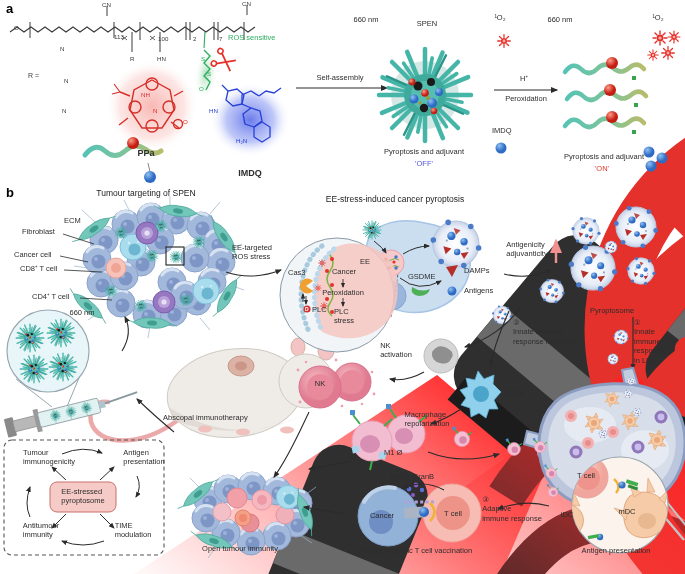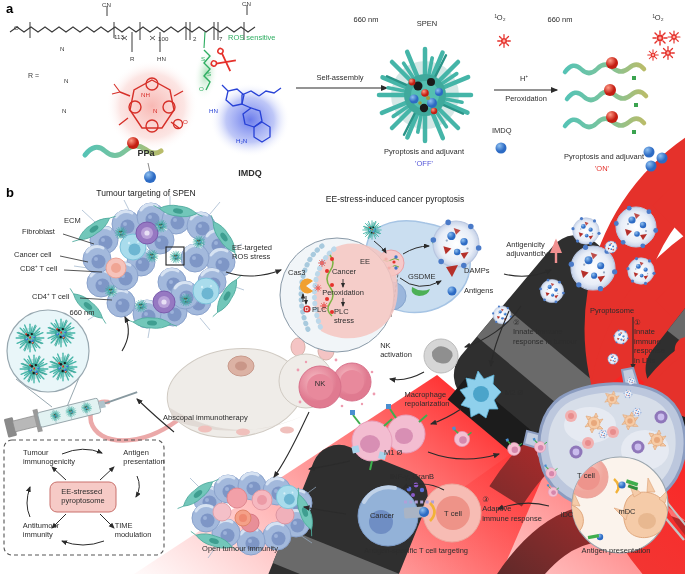--- a/index.html
+++ b/index.html
@@ -778,28 +778,28 @@
 <div class="lbl c" style="left:545px;top:318px">②
 Innate immune
 response in tumour</div>
 <div class="lbl c" style="left:651px;top:318px">①
 Innate immune
 response in LNs</div>
 
 <div class="lbl c" style="left:396px;top:341px">NK
 activation</div>
 <div class="lbl c" style="left:320px;top:379px">NK</div>
-<div class="lbl c" style="left:427px;top:390px">Macrophage
+<div class="lbl c" style="left:427px;top:410px">Macrophage
 repolarization</div>
 <div class="lbl" style="left:505px;top:388px">M2 Ø</div>
 <div class="lbl" style="left:384px;top:448px">M1 Ø</div>
 <div class="lbl c" style="left:412px;top:472px">INF-γ, GranB</div>
 <div class="lbl c" style="left:382px;top:511px">Cancer</div>
 <div class="lbl c" style="left:453px;top:509px">T cell</div>
-<div class="lbl c" style="left:416px;top:546px">Antigen-specific T cell targeting</div>
+<div class="lbl c" style="left:416px;top:546px">Antigen-specific T cell vaccination</div>
 <div class="lbl c" style="left:512px;top:495px">③
 Adaptive
 immune response</div>
 
 <div class="lbl c" style="left:586px;top:471px">T cell</div>
 <div class="lbl c" style="left:567px;top:510px">iDC</div>
 <div class="lbl c" style="left:627px;top:507px">mDC</div>
 <div class="lbl c" style="left:616px;top:546px">Antigen presentation</div>
 
 <div class="lbl" style="left:163px;top:413px">Abscopal immunotherapy</div>

